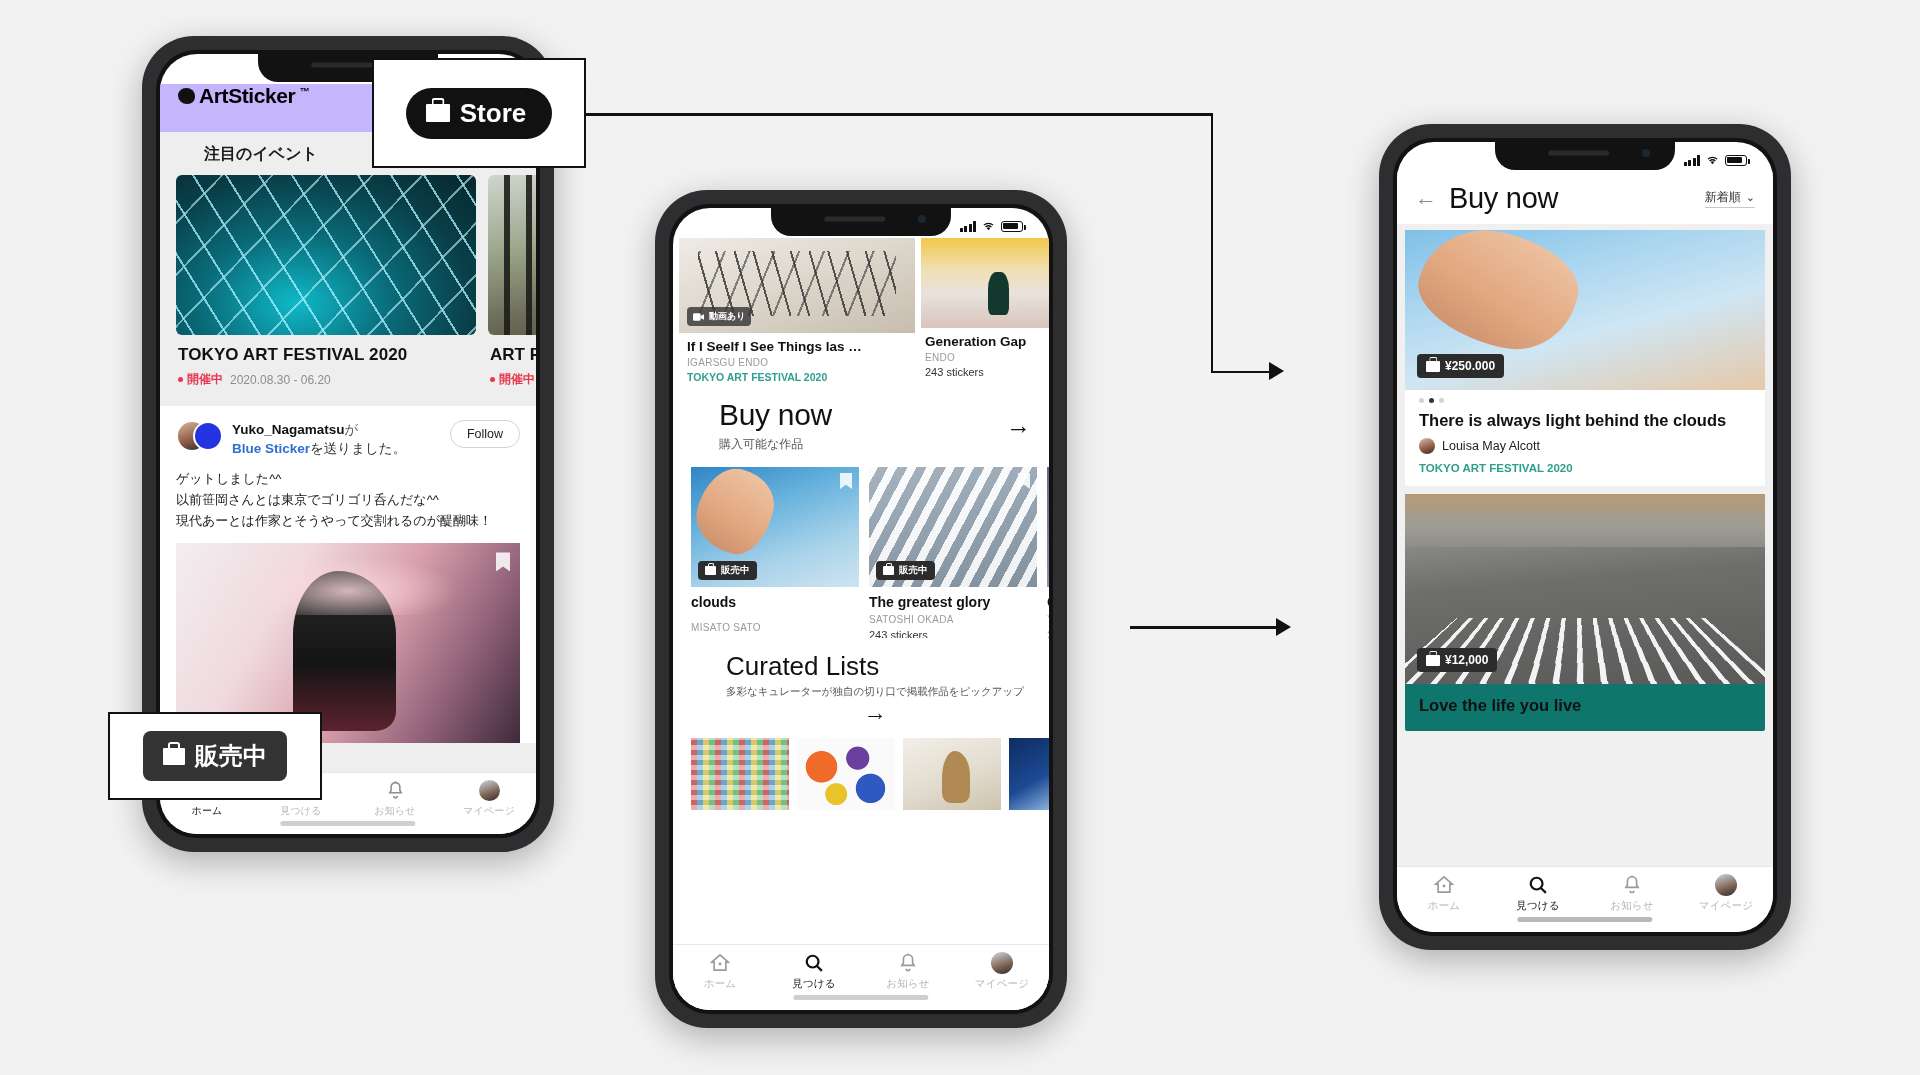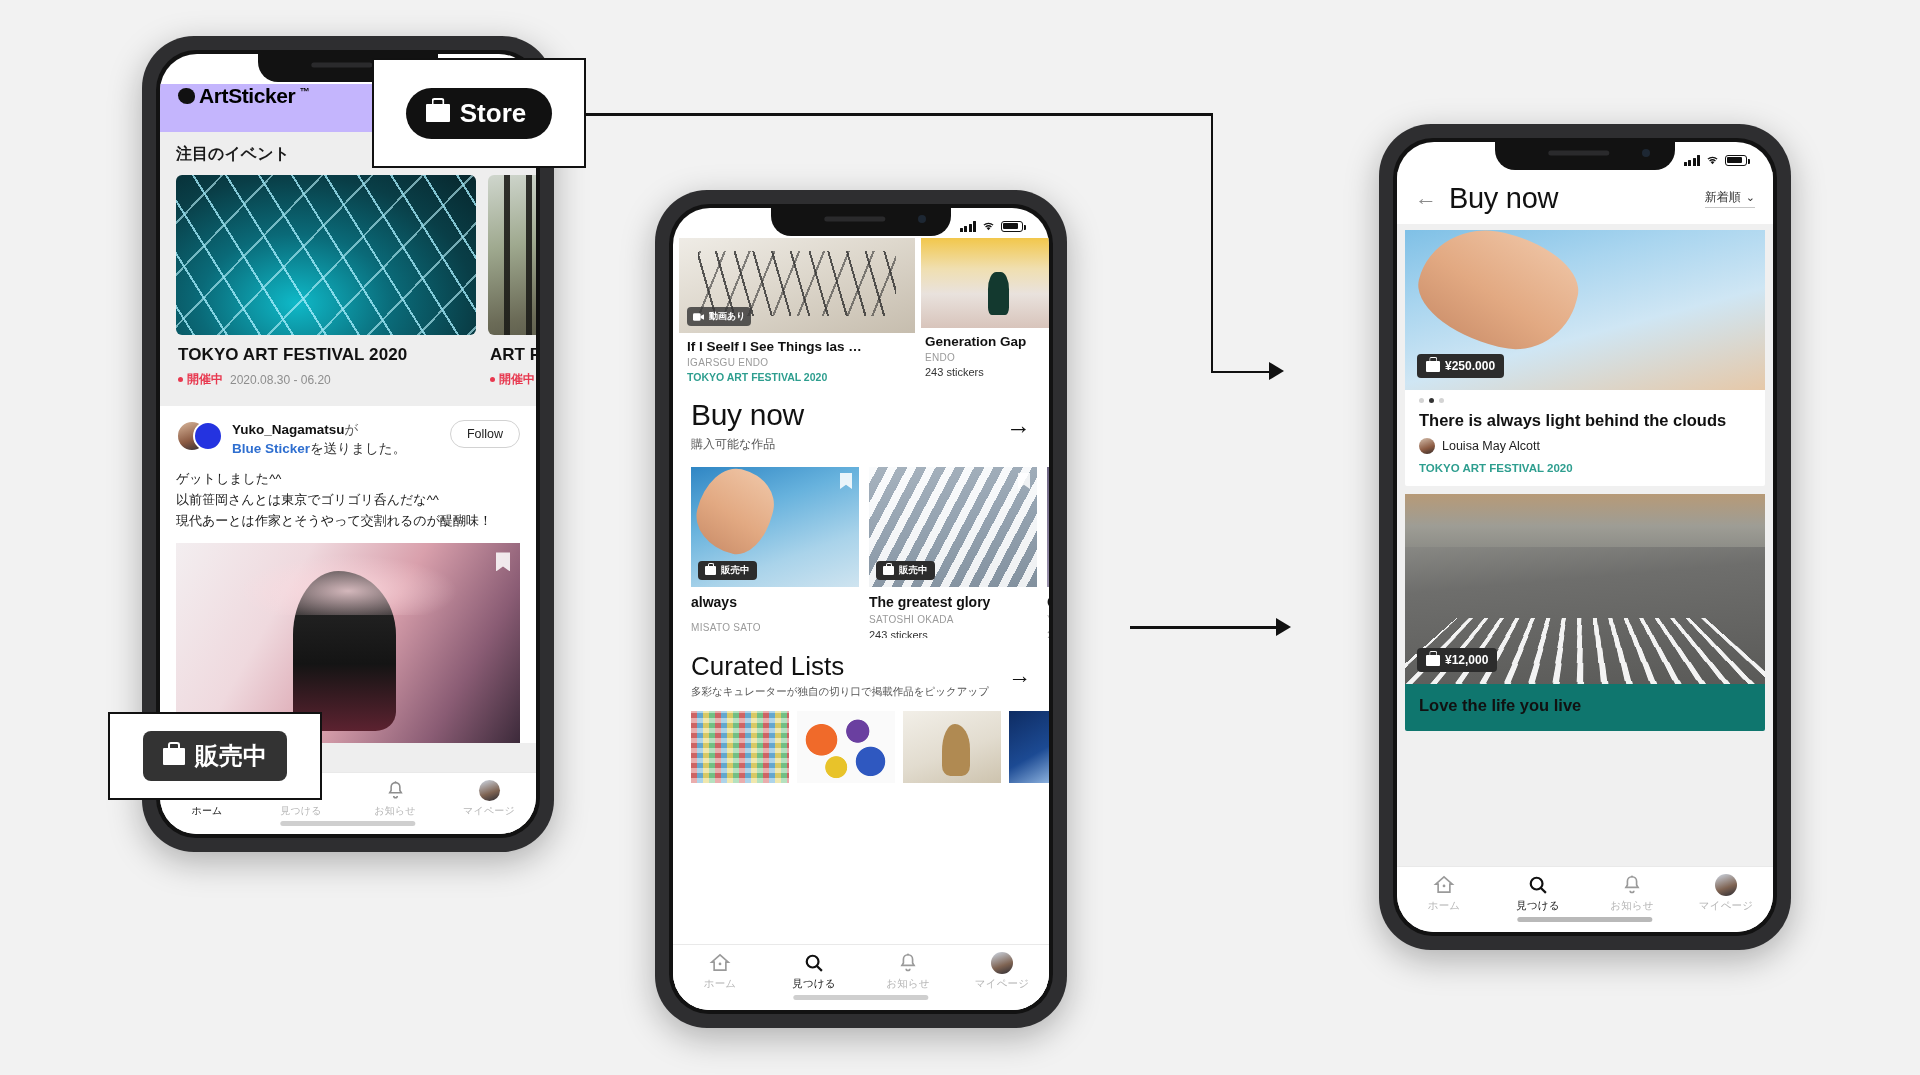--- a/index.html
+++ b/index.html
@@ -41,21 +41,21 @@
   .sb-batt::after{content:"";position:absolute;right:-4px;top:3px;width:2.2px;height:5px;
              background:#111;border-radius:0 1px 1px 0;}
   .sb-batt i{position:absolute;left:1.4px;top:1.4px;bottom:1.4px;width:72%;background:#111;border-radius:1px;}
 
   
   .app-logo { display:flex; align-items:center; gap:4px; font-weight:800;
               letter-spacing:-.4px; }
   .logo-dot { width:17px; height:16px; background:#111; border-radius:48% 52% 45% 55%; }
 
   
-  .sec-head { display:flex; align-items:center; justify-content:space-between; }
+  .sec-head { display:flex; align-items:center; justify-content:space-between;margin-left:28px; }
   .sec-all { color:#222; display:flex; align-items:center; gap:5px; }
 
   
   .badge { display:inline-flex; align-items:center; gap:5px;
            background:#2c2c2c; color:#fff; border-radius:4px;
            padding:3px 7px; font-weight:700; }
   .bag { display:inline-block; background:#fff; position:relative; border-radius:1px; }
   .bag::before { content:""; position:absolute; left:50%; transform:translateX(-50%);
            border:1.6px solid #fff; border-bottom:none; border-radius:3px 3px 0 0; }
 
@@ -353,21 +353,21 @@
               <div class="img g-sky skin-legs bldg-grid" style="height:120px;">
                 <span class="bmark"></span>
                 <span class="badge" style="position:absolute;left:7px;bottom:7px;font-size:9.5px;">
                   <span class="bag" style="width:11px;height:9px;">
                     <span style="position:absolute;left:50%;transform:translateX(-50%);top:-3.4px;width:6px;height:3.4px;border:1.4px solid #fff;border-bottom:none;border-radius:2px 2px 0 0;display:block;"></span>
                   </span>
                   <span>販売中</span>
                 </span>
               </div>
               <div style="padding-top:7px;">
-                <div style="font-size:14px;font-weight:600;color:#111;">always</div>
+                <div style="font-size:14px;font-weight:600;color:#111;">clouds</div>
                 <div style="font-size:10px;color:#9a9a9a;margin-top:12px;letter-spacing:.3px;">MISATO SATO</div>
                 <div style="font-size:10.5px;color:#2e9e8f;margin-top:4px;font-weight:600;">TOKYO ART FESTIVAL 2020</div>
                 <div style="font-size:11px;color:#333;margin-top:4px;">243 stickers</div>
               </div>
             </div>
 
             <div style="flex:0 0 168px;">
               <div class="img g-tower tower-steps" style="height:120px;">
                 <span class="bmark"></span>
                 <span class="badge" style="position:absolute;left:7px;bottom:7px;font-size:9.5px;">
@@ -391,21 +391,21 @@
               <div style="padding-top:7px;">
                 <div style="font-size:14px;font-weight:600;color:#111;">Generatio</div>
                 <div style="font-size:10px;color:#bdbdbd;margin-top:4px;letter-spacing:.3px;">YAMADANOR</div>
                 <div style="font-size:11px;color:#9a9a9a;margin-top:4px;">243 stickers</div>
               </div>
             </div>
           </div>
         </div>
 
         <div style="position:absolute;top:430px;left:0;right:0;bottom:0;background:#fff;padding:14px 0 0;">
-          <div class="sec-head" style="padding:0 18px;">
+          <div class="sec-head" style="padding:0 18px;flex-direction:column;">
             <div>
               <div style="font-size:26px;font-weight:400;color:#111;line-height:1.12;">Curated Lists</div>
               <div style="font-size:10.5px;color:#555;margin-top:4px;">多彩なキュレーターが独自の切り口で掲載作品をピックアップ</div>
             </div>
             <div style="font-size:23px;color:#111;align-self:center;">→</div>
           </div>
           <div style="display:flex;gap:8px;padding:12px 0 0 18px;">
             <div class="img g-mosaic" style="flex:0 0 98px;height:72px;"></div>
             <div class="img g-paint" style="flex:0 0 98px;height:72px;"></div>
             <div class="img g-deer deerfig" style="flex:0 0 98px;height:72px;"></div>

